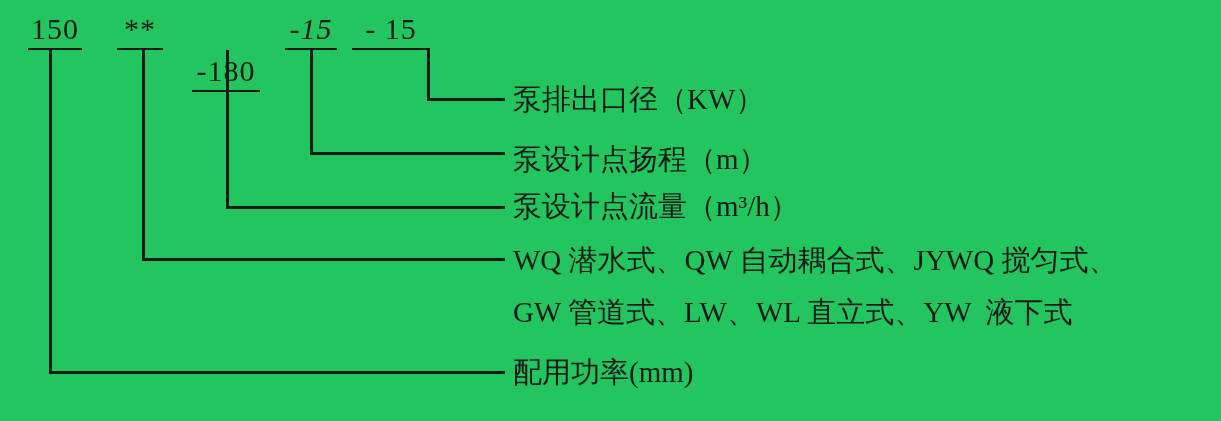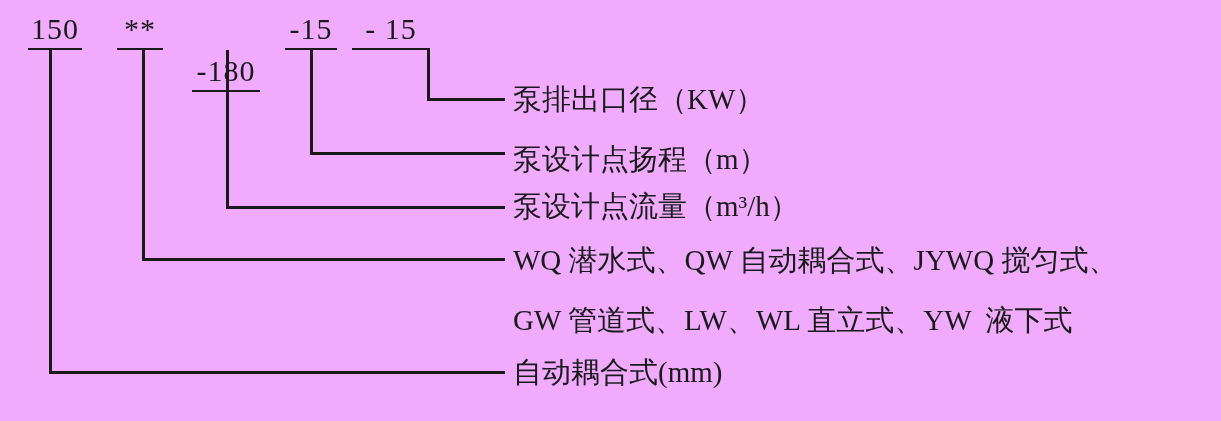--- a/index.html
+++ b/index.html
@@ -3,21 +3,21 @@
 <meta charset="utf-8">
 <style>
   * { margin: 0; padding: 0; box-sizing: border-box; }
   html, body { background: #ffffff; }
   body { font-family: "Liberation Serif", "DejaVu Serif", serif; color: #1a1a1a; }
 
   .diagram {
     position: relative;
     width: 1221px;
     height: 421px;
-    background: #f0abfc;
+    background: #22c55e;
     overflow: hidden;
   }
 
   
   .seg {
     position: absolute;
     top: 12px;
     height: 38px;
     font-size: 30px;
     line-height: 34px;
@@ -50,35 +50,35 @@
   }
 </style>
 </head>
 <body>
 
 <div class="diagram">
 
   <span class="seg" style="left:28px;  width:54px;">150</span>
   <span class="seg" style="left:117px; width:46px;">**</span>
   <span class="seg" style="left:192px; width:68px;margin-top:42px;">-180</span>
-  <span class="seg" style="left:285px; width:52px;">-15</span>
+  <span class="seg" style="left:285px; width:52px;font-style:italic;">-15</span>
   <span class="seg" style="left:352px; width:78px;text-align:center;">- 15</span>
 
   <div class="vline" style="left:49px;  top:50px; height:324px;"></div>
   <div class="vline" style="left:142px; top:50px; height:211px;"></div>
   <div class="vline" style="left:226px; top:50px; height:159px;"></div>
   <div class="vline" style="left:310px; top:50px; height:105px;"></div>
   <div class="vline" style="left:427px; top:50px; height:51px;"></div>
 
   <div class="hline" style="left:427px; top:98px;  width:78px;"></div>
   <div class="hline" style="left:310px; top:152px; width:195px;"></div>
   <div class="hline" style="left:226px; top:206px; width:279px;"></div>
   <div class="hline" style="left:142px; top:258px; width:363px;"></div>
   <div class="hline" style="left:49px;  top:371px; width:456px;"></div>
 
   <div class="label" style="top:82px;">泵排出口径（KW）</div>
   <div class="label" style="top:142px;">泵设计点扬程（m）</div>
   <div class="label" style="top:189px;">泵设计点流量（m³/h）</div>
   <div class="label" style="top:243px;">WQ 潜水式、QW 自动耦合式、JYWQ 搅匀式、</div>
-  <div class="label" style="top:295px;margin-top:8px;">GW 管道式、LW、WL 直立式、YW  液下式</div>
-  <div class="label" style="top:355px;">自动耦合式(mm)</div>
+  <div class="label" style="top:295px;">GW 管道式、LW、WL 直立式、YW  液下式</div>
+  <div class="label" style="top:355px;">配用功率(mm)</div>
 
 </div>
 
 </body></html>

